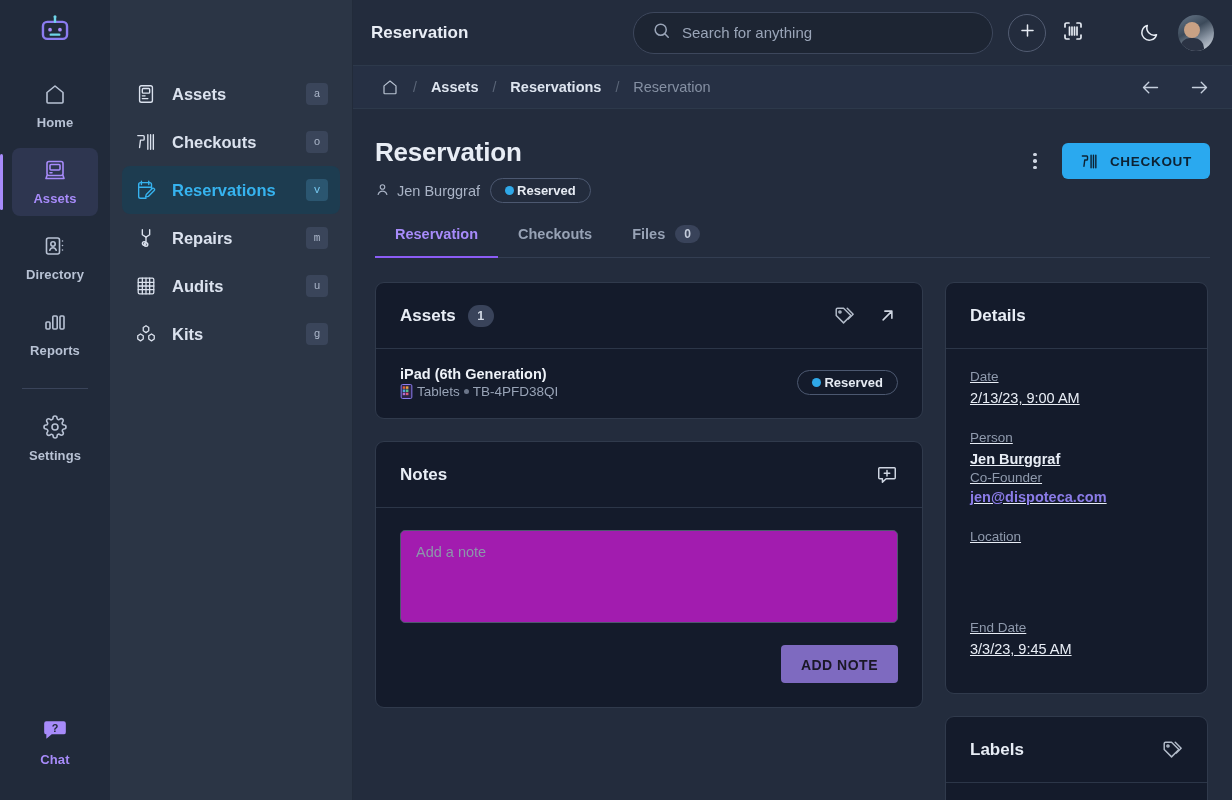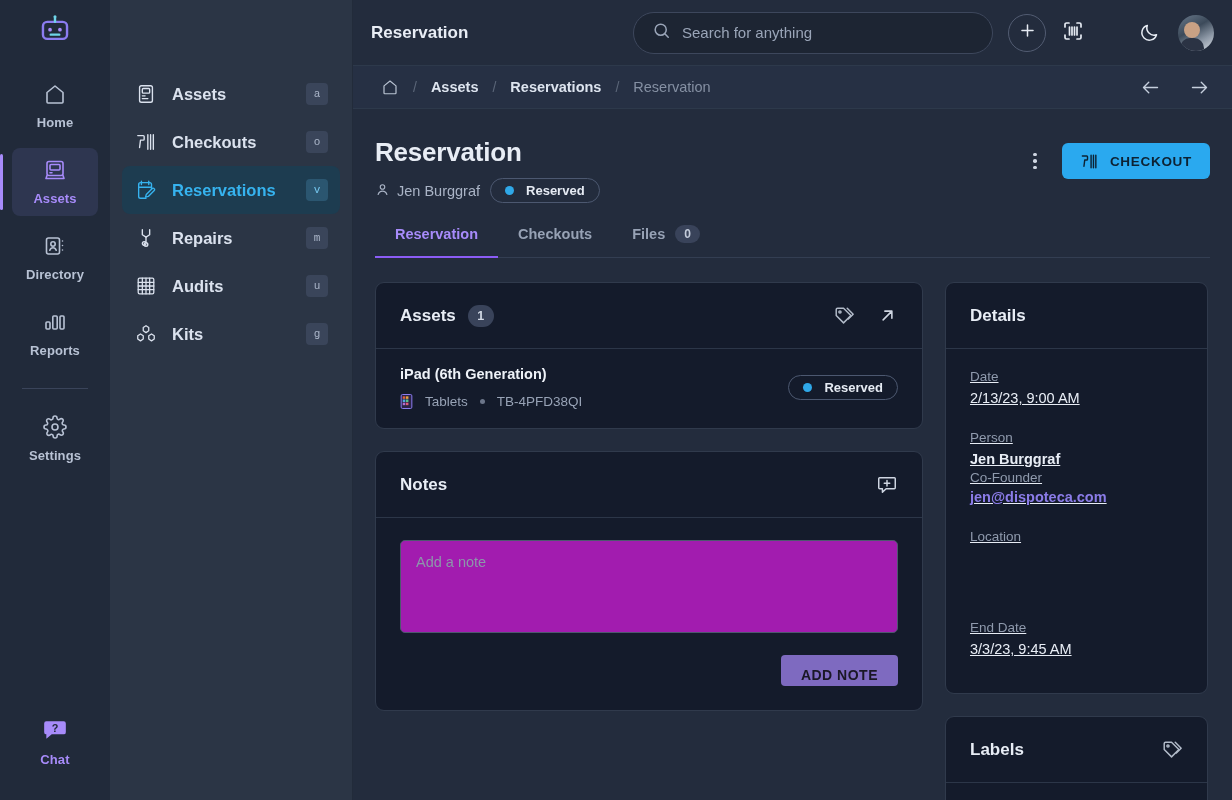--- a/index.html
+++ b/index.html
@@ -108,21 +108,21 @@
   .crumb-nav span { cursor: pointer; display: flex; }
 
   
   .content { flex: 1; overflow: hidden; padding: 0 22px 0 22px; }
 
   .page-head { display: flex; align-items: flex-start; padding: 28px 0 0 0; }
   .page-title { font-size: 26px; font-weight: 700; letter-spacing: -0.2px; }
   .sub-row { display: flex; align-items: center; gap: 10px; margin-top: 10px; }
   .sub-person { display: flex; align-items: center; gap: 7px; color: #aab4c6; font-size: 14.5px; }
   .status-outline {
-    display: inline-flex; align-items: center; gap: 12px;
+    display: inline-flex; align-items: center; gap: 3px;
     padding: 4px 14px; border-radius: 13px; border: 1px solid #4c5870;
     font-size: 13px; font-weight: 600; color: #e6ebf3;
   }
   .dot { width: 9px; height: 9px; border-radius: 50%; background: #2fa8e8; display: inline-block; }
 
   .head-actions { margin-left: auto; display: flex; align-items: center; gap: 16px; padding-top: 6px; }
   .kebab { width: 22px; height: 30px; display: flex; flex-direction: column; align-items: center; justify-content: center; gap: 3px; cursor: pointer; }
   .kebab i { width: 3.5px; height: 3.5px; border-radius: 50%; background: #cfd6e2; display: block; }
   .btn-checkout {
     background: #2aa9ef; color: #0d2233; border: 0; border-radius: 6px;
@@ -159,38 +159,38 @@
   .count-chip {
     background: #39435a; color: #d2d9e5; border-radius: 11px; min-width: 26px;
     height: 22px; padding: 0 9px; display: inline-flex; align-items: center; justify-content: center;
     font-size: 12.5px; font-weight: 600; margin-left: 12px;
   }
   .card-head-actions { margin-left: auto; display: flex; align-items: center; gap: 22px; }
   .icon-btn { cursor: pointer; display: flex; align-items: center; }
 
   .asset-row { padding: 17px 24px 19px 24px; display: flex; align-items: center; }
   .asset-name { font-size: 14.5px; font-weight: 700; color: #eef2f8; }
-  .asset-meta { display: flex; align-items: center; gap: 12px; margin-top: 12px; color: #98a3b6; font-size: 13.5px; }
+  .asset-meta { display: flex; align-items: center; gap: 4px; margin-top: 2px; color: #98a3b6; font-size: 13.5px; }
   .tiny-dot { width: 5px; height: 5px; border-radius: 50%; background: #6b7589; display: inline-block; }
   .asset-status { margin-left: auto; }
 
   .notes-body { padding: 22px 24px 24px 24px; }
   .note-input {
     width: 100%; height: 93px; background: #a21caf; border: 1px solid #4b real;
   }
   textarea.note-input {
     border: 1px solid #4d586e; border-radius: 5px; resize: none;
     color: #e8edf5; font-size: 14.5px; font-family: "Liberation Sans", sans-serif;
     padding: 13px 15px; outline: none;
   }
   textarea.note-input::placeholder { color: #8c97ab; }
   .notes-foot { display: flex; justify-content: flex-end; margin-top: 18px; }
   .btn-addnote {
     background: #7e6ac0; color: #15131f; border: 0; border-radius: 4px;
-    height: 31px; padding: 12px 20px; font-size: 14px; font-weight: 600; letter-spacing: .5px;
+    height: 38px; padding: 12px 20px; font-size: 14px; font-weight: 600; letter-spacing: .5px;
     cursor: pointer; font-family: "Liberation Sans", sans-serif; color: #1a1726;
   }
 
   .details-body { padding: 20px 24px 36px 24px; text-decoration: underline; }
   .d-label { color: #8f9aad; font-size: 13.5px; margin-bottom: 6px; }
   .d-value { color: #e9eef6; font-size: 14.5px; }
   .d-value.bold { font-weight: 700; }
   .d-value.link { color: #8b7ce8; font-weight: 600; }
   .d-group { margin-bottom: 24px; }
   .d-group:last-child { margin-bottom: 0; }

